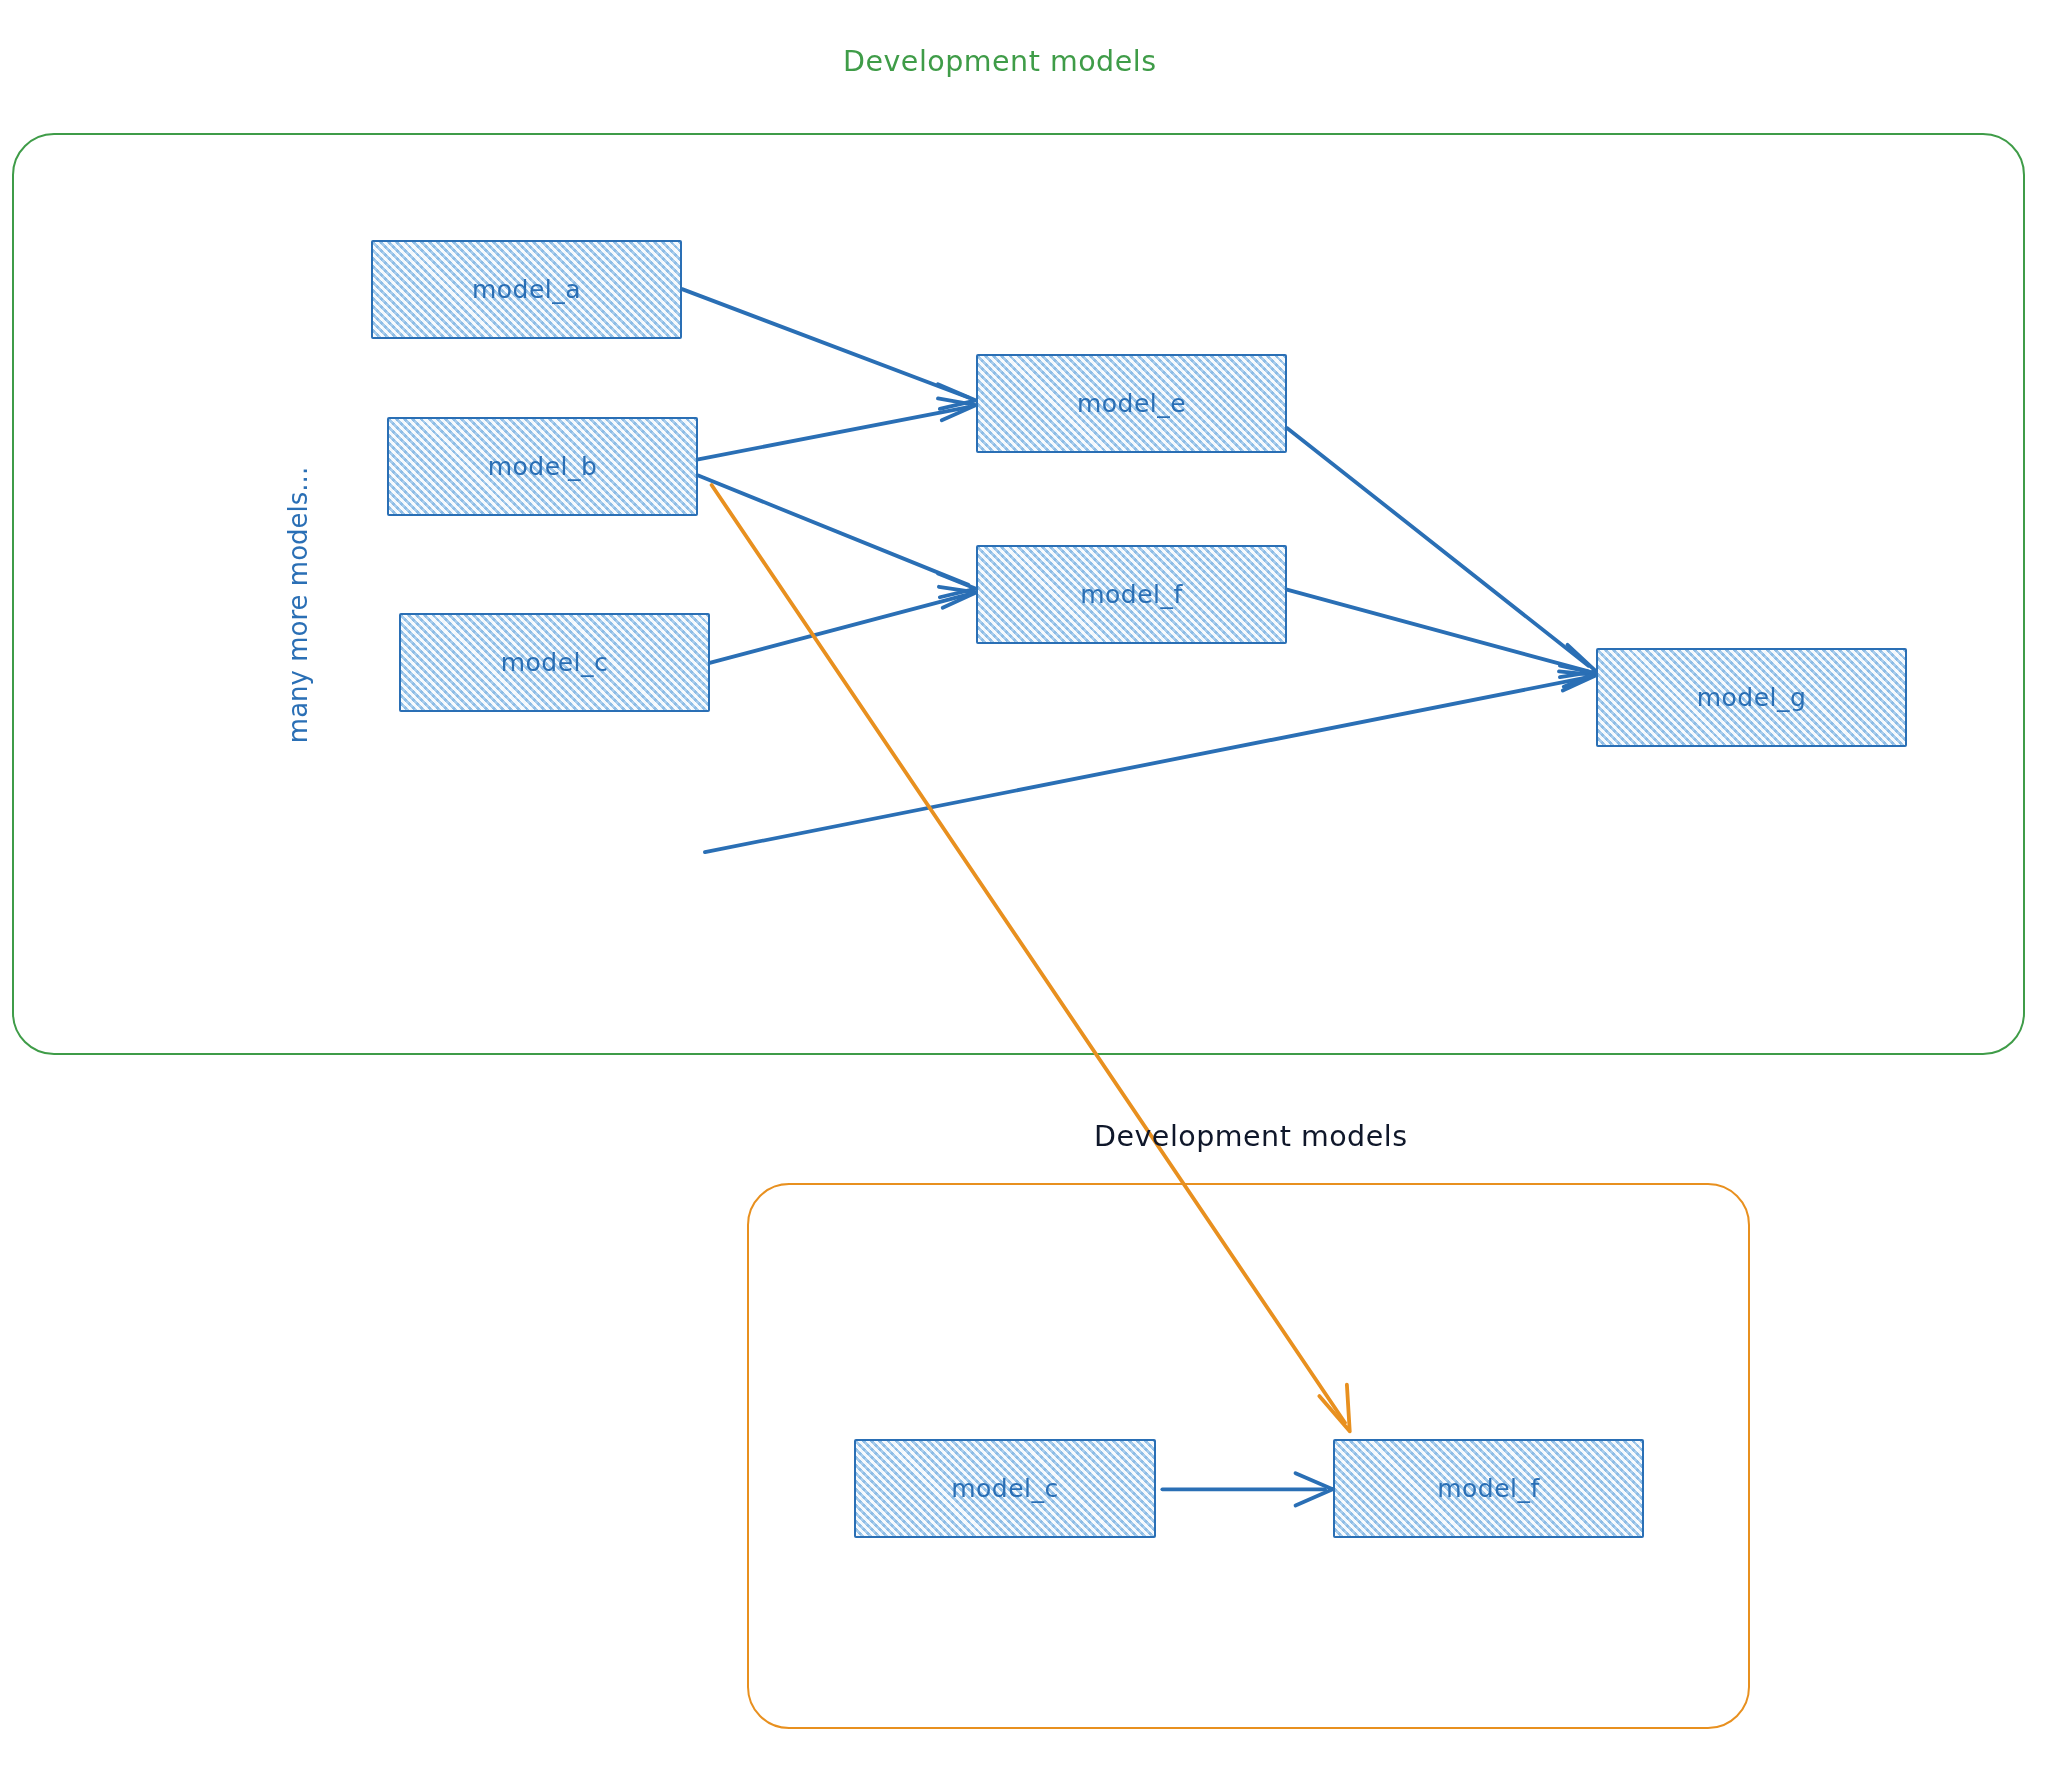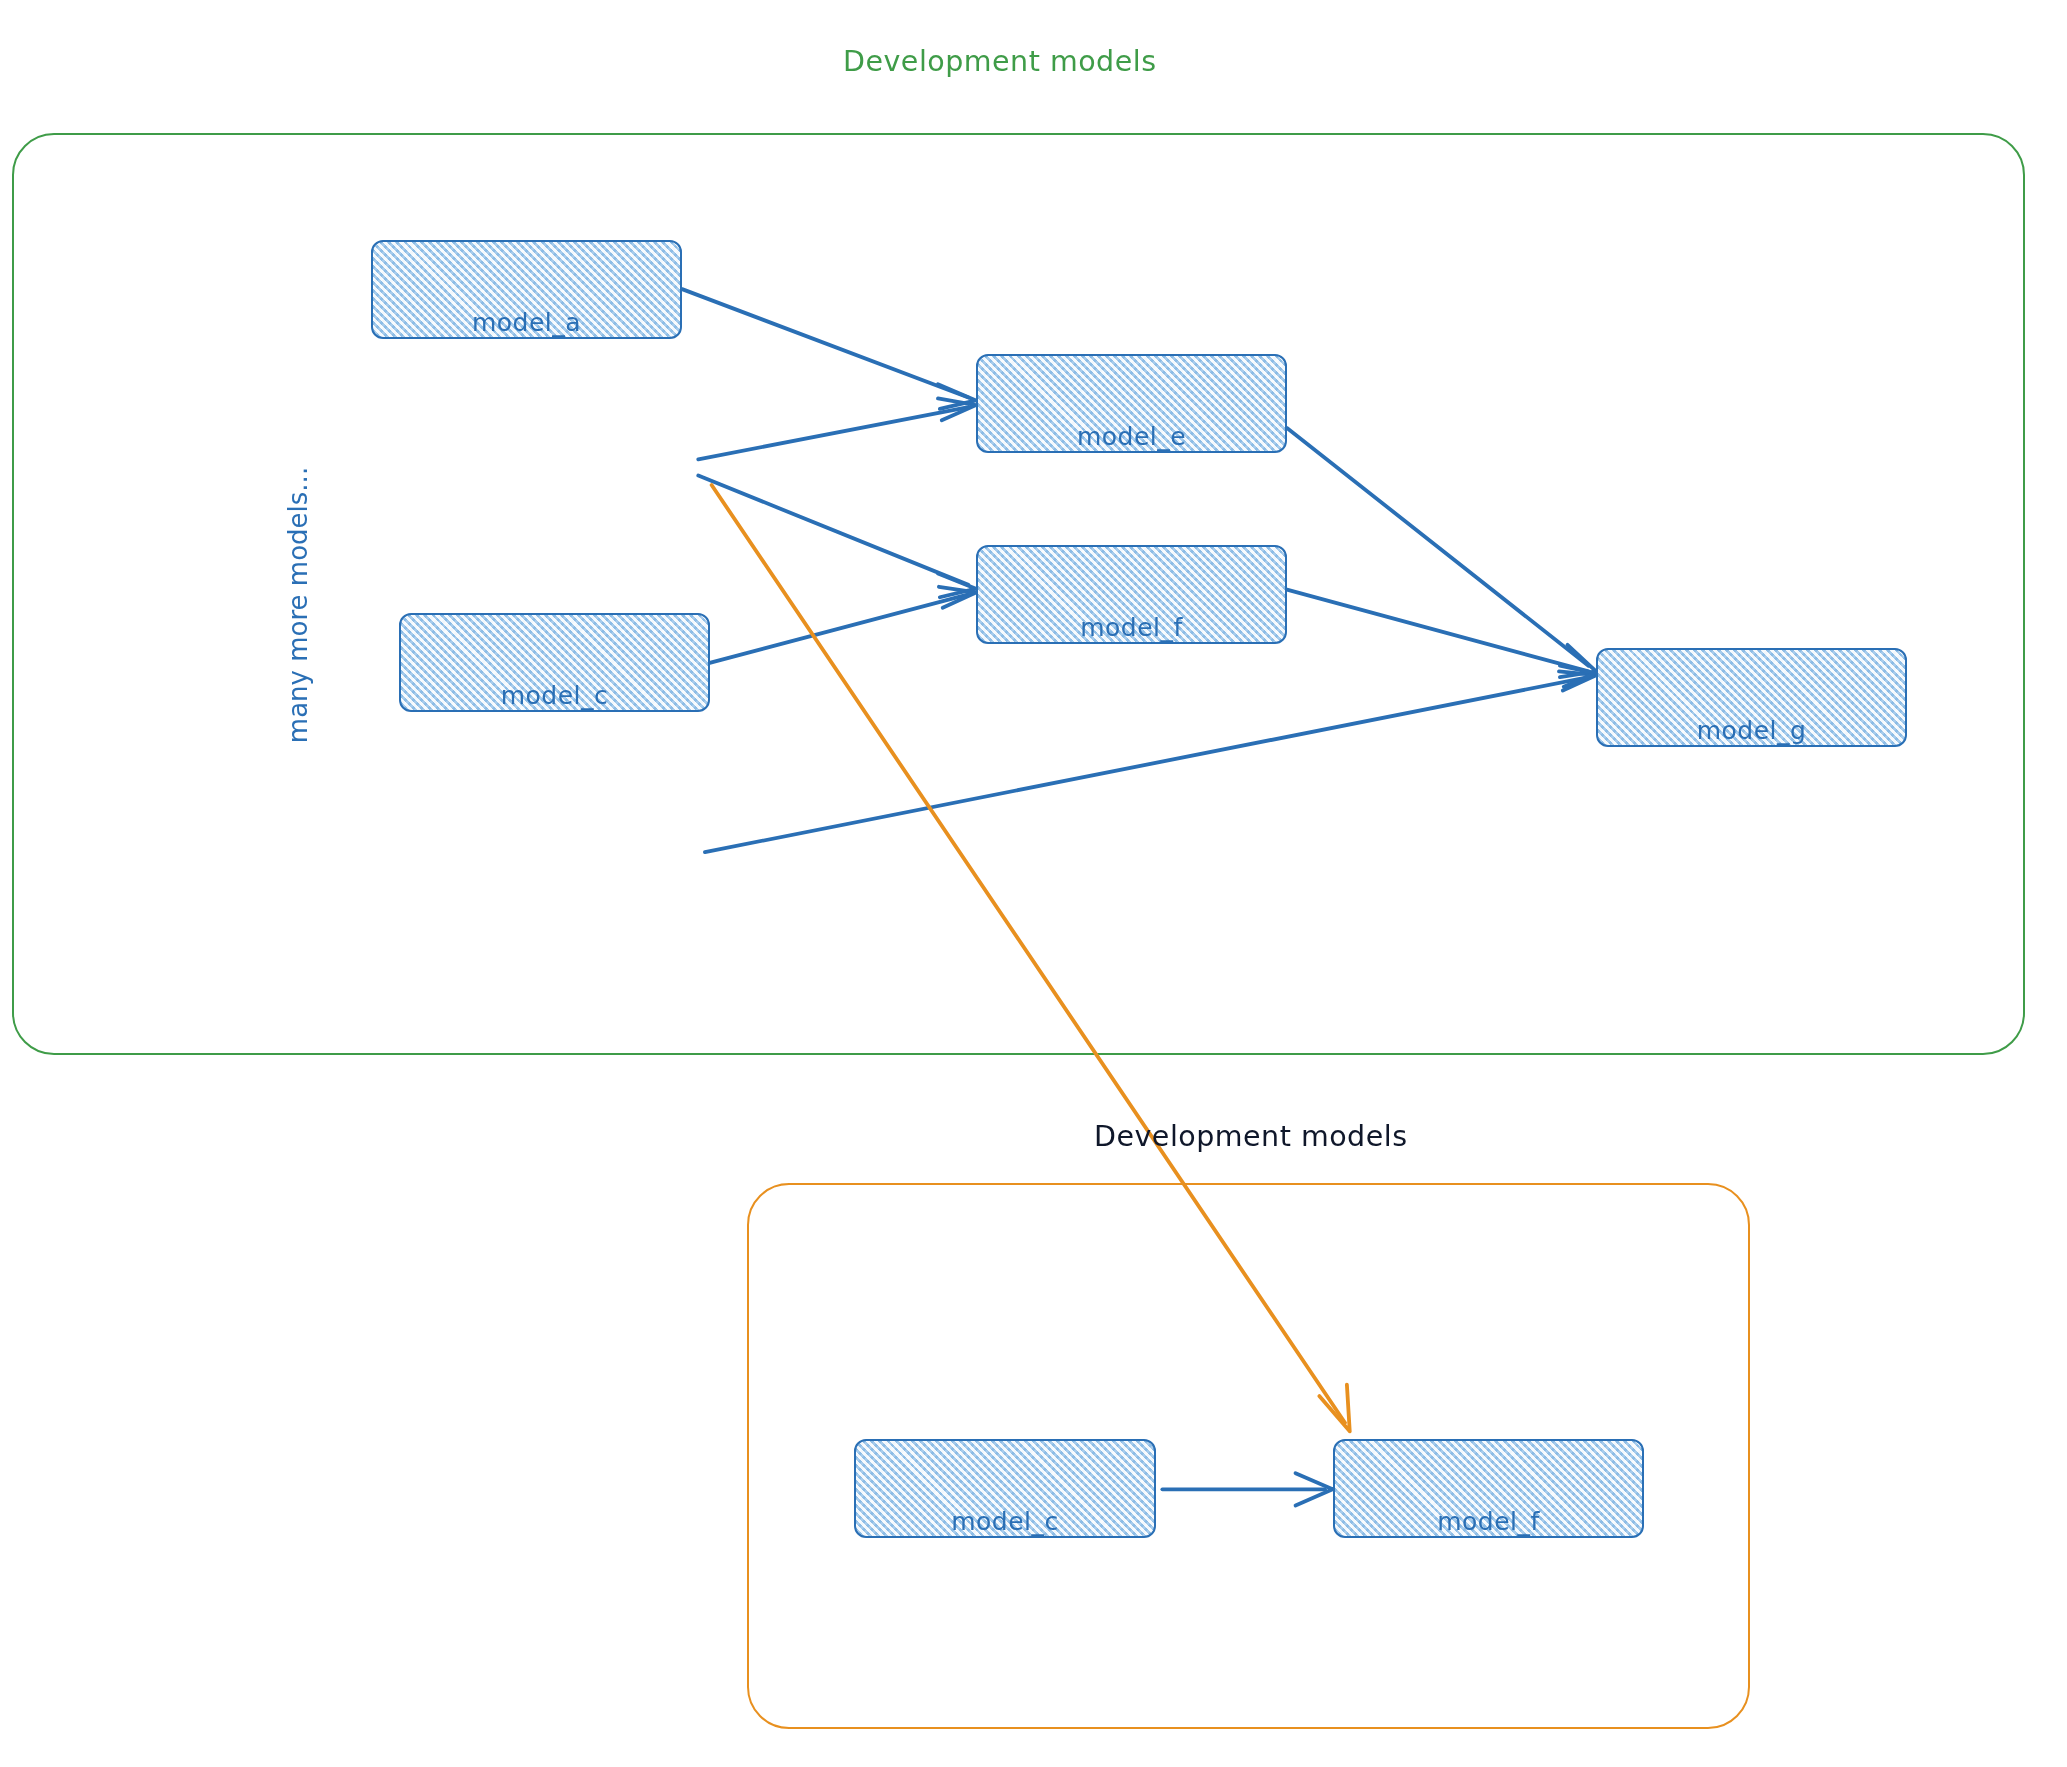--- a/index.html
+++ b/index.html
@@ -42,27 +42,27 @@
   }
   #dev-box {
     left: 747px; top: 1183px;
     width: 999px; height: 542px;
     border-color: #e8901f;
   }
 
   .node {
     position: absolute;
     border: 2.9px solid #2a6fb5;
-    border-radius: 12px;
+    border-radius: 2px;
     background-color: #d6e8f8;
     background-image:
       repeating-linear-gradient(45deg,  rgba(255,255,255,0.85) 0 2.9px, rgba(110,170,222,0.45) 2.9px 5.7px),
       repeating-linear-gradient(-45deg, rgba(255,255,255,0.0) 0 2.9px, rgba(110,170,222,0.45) 2.9px 5.7px);
     display: flex;
-    align-items: flex-end;
+    align-items: center;
     justify-content: center;
     z-index: 5;
     box-sizing: border-box;
   }
   .node-label {
     font-family: "DejaVu Sans", sans-serif;
     font-size: 25px;
     font-weight: 500;
     color: #2a6fb5;
     letter-spacing: 0.5px;
@@ -151,20 +151,23 @@
 
     <g>
       <path d="M 748 510 L 1414 1496" stroke="#e8901f" stroke-width="4" fill="none" stroke-linecap="round"></path>
       <path d="M 1419 1505 L 1387 1468 M 1419 1505 L 1416 1456" stroke="#e8901f" stroke-width="4" fill="none" stroke-linecap="round"></path>
     </g>
   </svg>
 
   <div class="node" id="n-prod_model_a" style="left: 371px; top: 240px; width: 311px; height: 99px; border-color: rgb(42, 111, 181);">
     <span class="node-label">model_a</span>
   </div>
+  <div class="node" id="n-prod_model_b" style="left: 387px; top: 417px; width: 311px; height: 99px; border-color: rgb(42, 111, 181);">
+    <span class="node-label">model_b</span>
+  </div>
   <div class="node" id="n-prod_model_c" style="left: 399px; top: 613px; width: 311px; height: 99px; border-color: rgb(42, 111, 181);">
     <span class="node-label">model_c</span>
   </div>
   <div class="node" id="n-prod_model_e" style="left: 976px; top: 354px; width: 311px; height: 99px; border-color: rgb(42, 111, 181);">
     <span class="node-label">model_e</span>
   </div>
   <div class="node" id="n-prod_model_f" style="left: 976px; top: 545px; width: 311px; height: 99px; border-color: rgb(42, 111, 181);">
     <span class="node-label">model_f</span>
   </div>
   <div class="node" id="n-prod_model_g" style="left: 1596px; top: 648px; width: 311px; height: 99px; border-color: rgb(42, 111, 181);">

